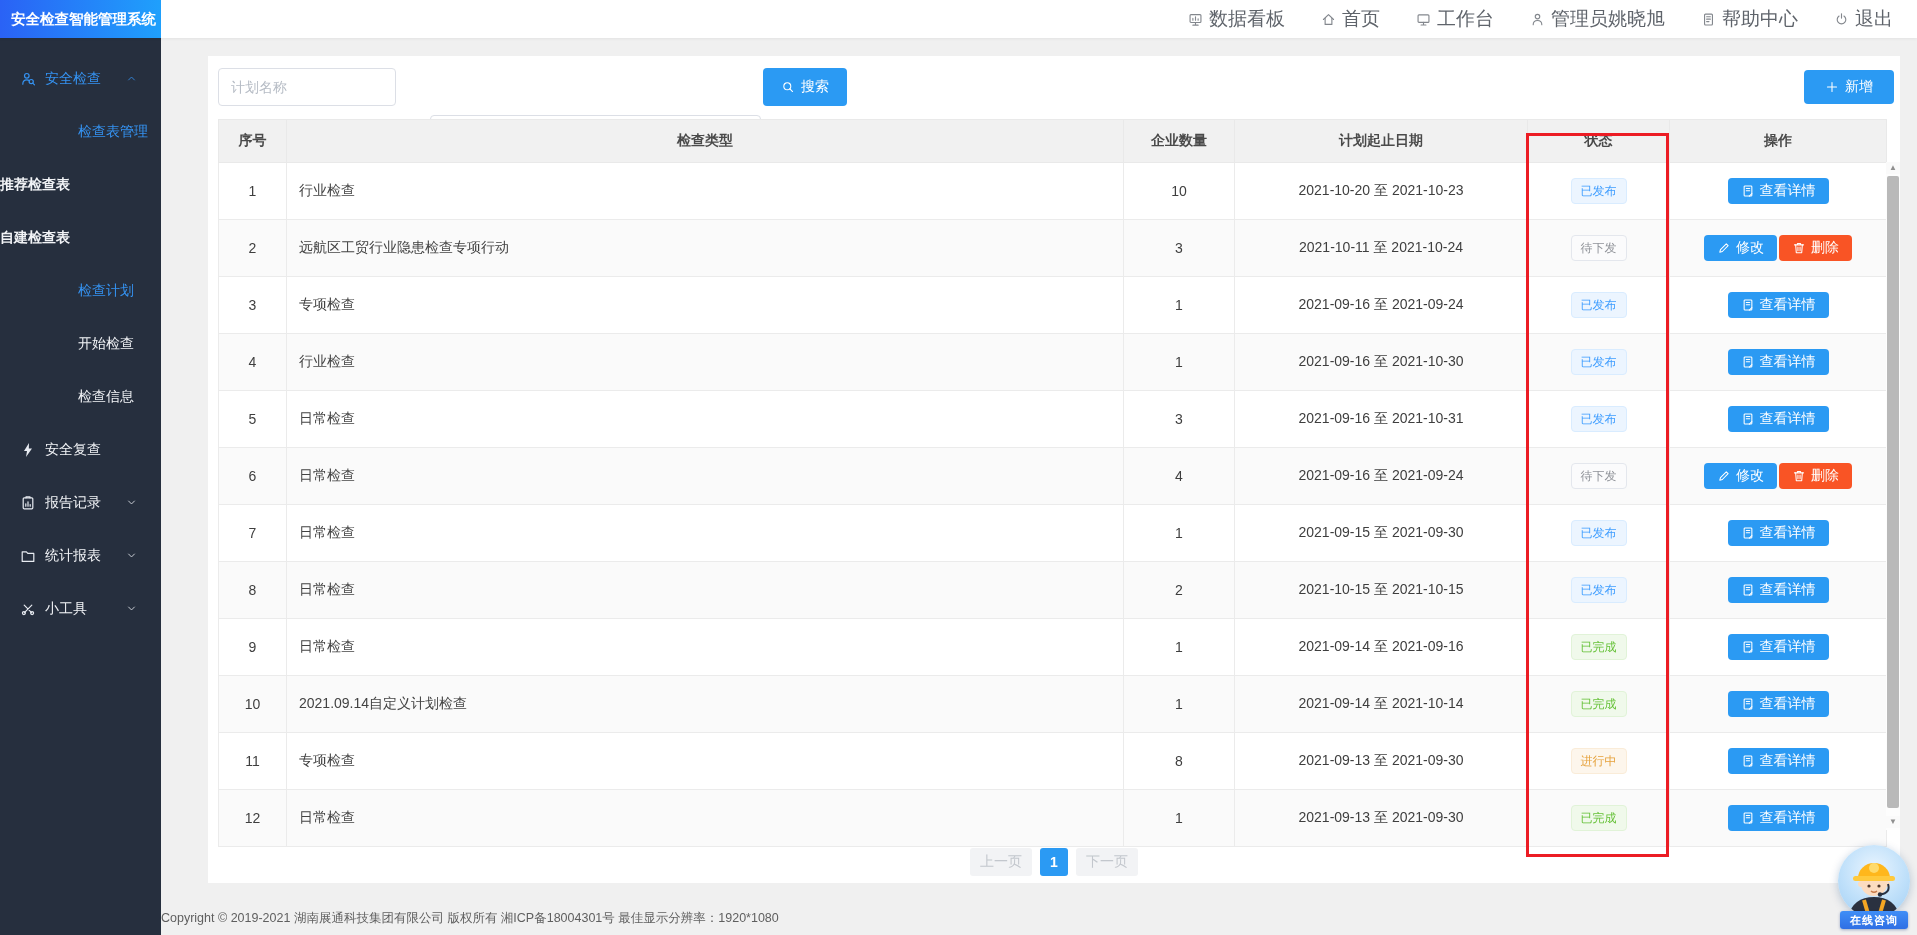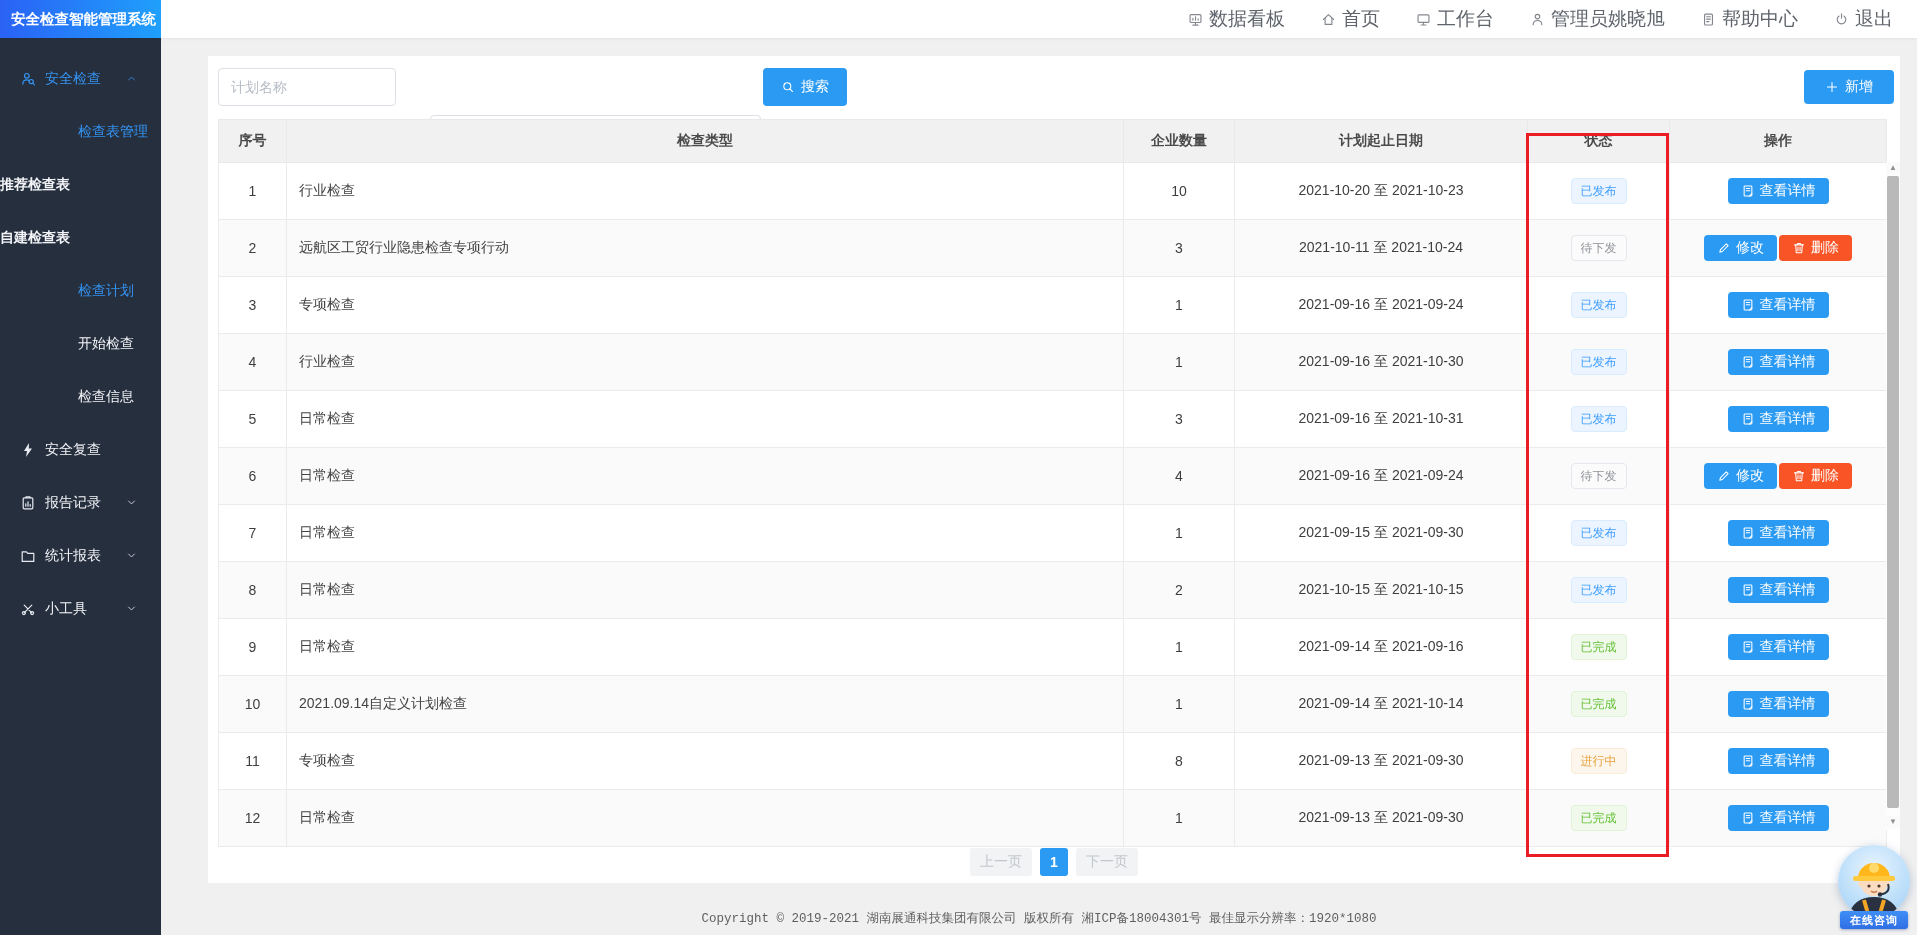--- a/index.html
+++ b/index.html
@@ -71,21 +71,21 @@
   .sb-up{top:0;}
   .sb-down{bottom:2px;}
   .sb-thumb{position:absolute;left:1px;top:14px;width:12px;height:632px;background:#b9b9b9;border-radius:2px;cursor:pointer;}
 
   
   .pagination{position:absolute;left:0;right:0;bottom:7px;height:28px;display:flex;justify-content:center;gap:8px;}
   .pg-btn{min-width:56px;height:28px;background:#f2f3f5;color:#c3c7cd;border:none;border-radius:3px;
           font-size:14px;padding:0 10px;cursor:pointer;font-family:inherit;}
   .pg-num{min-width:28px;width:28px;background:var(--primary);color:#fff;font-weight:bold;padding:0;}
 
-  .footer{position:absolute;left:0;right:0;bottom:8px;text-align:center;font-size:12.5px;color:#5f5f5f;font-family:Liberation Mono, monospace;}
+  .footer{position:absolute;left:0;right:0;bottom:8px;font-size:12.5px;color:#5f5f5f;}
 
   
   .annotation{position:absolute;left:1526px;top:133px;width:143px;height:724px;border:3px solid var(--annotation);
               box-sizing:border-box;z-index:40;pointer-events:none;}
 
   
   .chat{position:absolute;left:1836px;top:845px;width:76px;height:84px;z-index:60;cursor:pointer;text-align:center;}
   .chat-circle{position:absolute;left:2px;top:0;width:72px;height:72px;border-radius:50%;overflow:hidden;
                background:radial-gradient(circle at 50% 35%,#eaf5ff 0%,#bfe0fa 55%,#9fcdf3 100%);
                box-shadow:0 2px 8px rgba(0,60,120,.25);}

